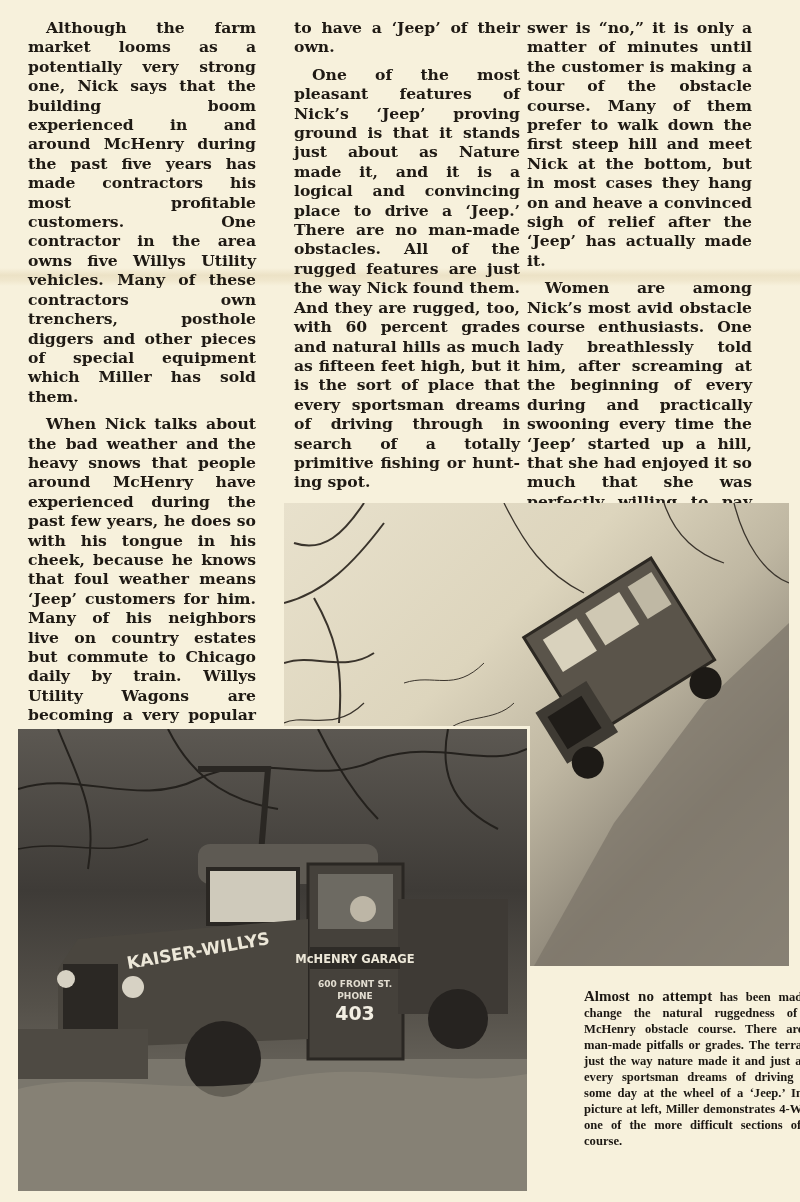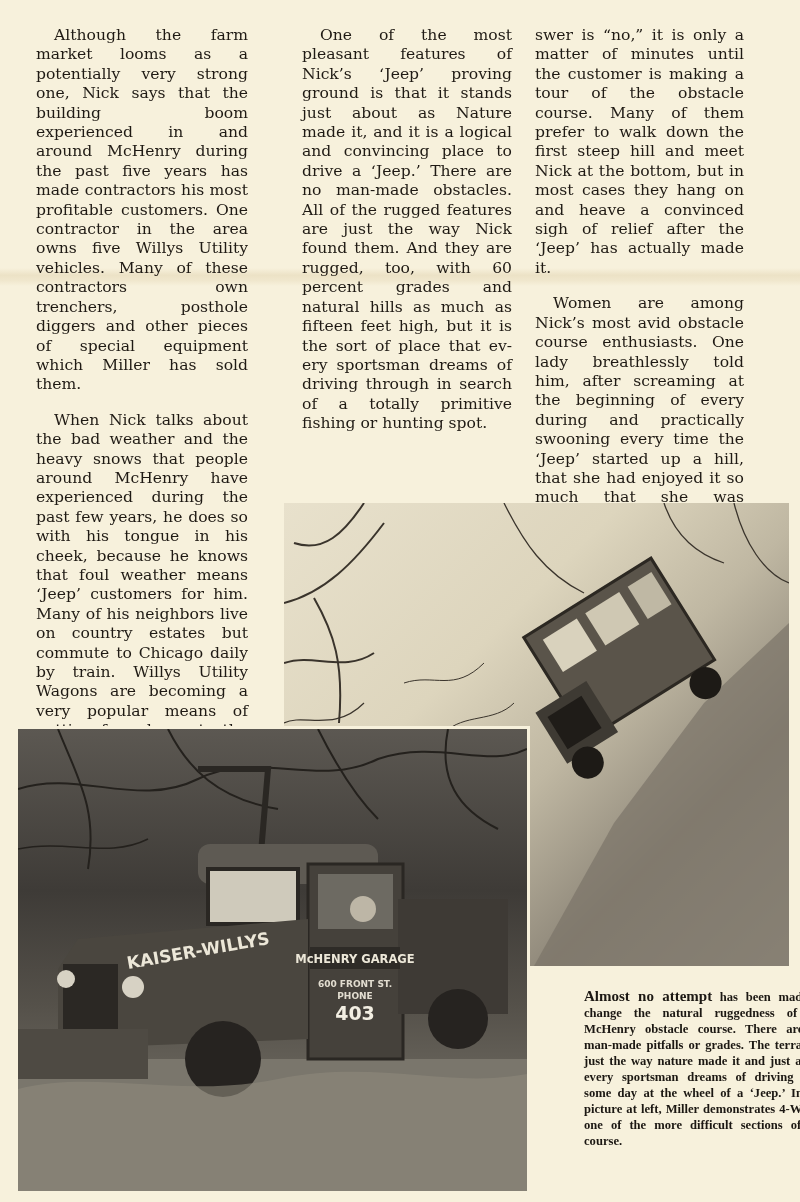--- a/index.html
+++ b/index.html
@@ -8,21 +8,21 @@
     background: #f7f1dc;
     font-family: "DejaVu Serif", "Liberation Serif", serif;
     color: #1f1a14;
   }
   .fold1 { position: absolute; left: 0; top: 268px; width: 800px; height: 18px;
     background: linear-gradient(#f7f1dc, #ece2c6 40%, #f0e7cd 70%, #f7f1dc); }
   .col {
     position: absolute; top: 10px; font-size: 15.6px; line-height: 19.4px;
     text-align: justify; hyphens: manual;
   }
-  .col p { margin: 16px; text-indent: 18px; }
+  .col p { margin: 8px; text-indent: 18px; font-weight: bold; }
   .col p.noindent { text-indent: 0; }
   #col1 { left: 20px; width: 244px; }
   #col2 { left: 286px; width: 242px; }
   #col3 { left: 519px; width: 241px; }
 
   .photo { position: absolute; overflow: hidden; }
   #photo-hill {
     left: 284px; top: 503px; width: 505px; height: 463px;
     background: linear-gradient(135deg, #e8e1cc 0%, #ddd5bd 35%, #bfb7a2 55%, #8f887a 75%, #a6a090 100%);
   }
@@ -45,20 +45,21 @@
 <body>
 
 <div class="fold1"></div>
 
 <div class="col" id="col1">
   <p>Although the farm market looms as a potentially very strong one, Nick says that the building boom experienced in and around McHenry during the past five years has made contractors his most profitable customers. One contractor in the area owns five Willys Util­ity vehicles. Many of these contractors own trenchers, posthole diggers and other pieces of special equipment which Miller has sold them.</p>
   <p>When Nick talks about the bad weather and the heavy snows that people around Mc­Henry have experienced dur­ing the past few years, he does so with his tongue in his cheek, because he knows that foul weather means ‘Jeep’ custom­ers for him. Many of his neigh­bors live on country estates but commute to Chicago daily by train. Willys Utility Wagons are becoming a very popular means of getting from home to the McHenry train station.</p>
 </div>
 
 <div class="col" id="col2">
+  <p class="noindent">to have a ‘Jeep’ of their own.</p>
   <p>One of the most pleasant features of Nick’s ‘Jeep’ prov­ing ground is that it stands just about as Nature made it, and it is a logical and convinc­ing place to drive a ‘Jeep.’ There are no man-made ob­stacles. All of the rugged fea­tures are just the way Nick found them. And they are rugged, too, with 60 percent grades and natural hills as much as fifteen feet high, but it is the sort of place that ev­ery sportsman dreams of driv­ing through in search of a to­tally primitive fishing or hunt­ing spot.</p>
 </div>
 
 <div class="col" id="col3">
   <p class="noindent">swer is “no,” it is only a matter of minutes until the customer is making a tour of the obstacle course. Many of them prefer to walk down the first steep hill and meet Nick at the bot­tom, but in most cases they hang on and heave a convinced sigh of relief after the ‘Jeep’ has actually made it.</p>
   <p>Women are among Nick’s most avid obstacle course en­thusiasts. One lady breathless­ly told him, after screaming at the beginning of every during and practically swooning ev­ery time the ‘Jeep’ started up a hill, that she had enjoyed it so much that she was perfectly willing to pay for her ride.</p>
   <p>Nick didn’t accept any pay­ment, but he figures that he got his money’s worth in free publicity.</p>
 </div>
 
 <div class="photo" id="photo-hill">

